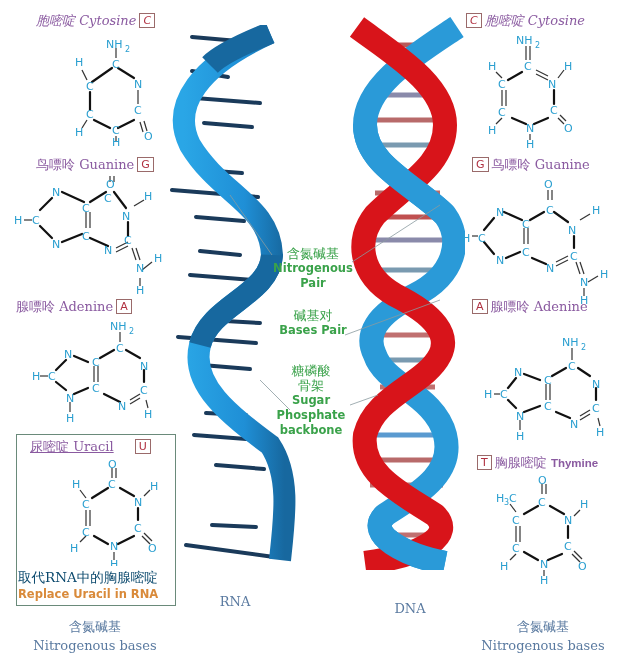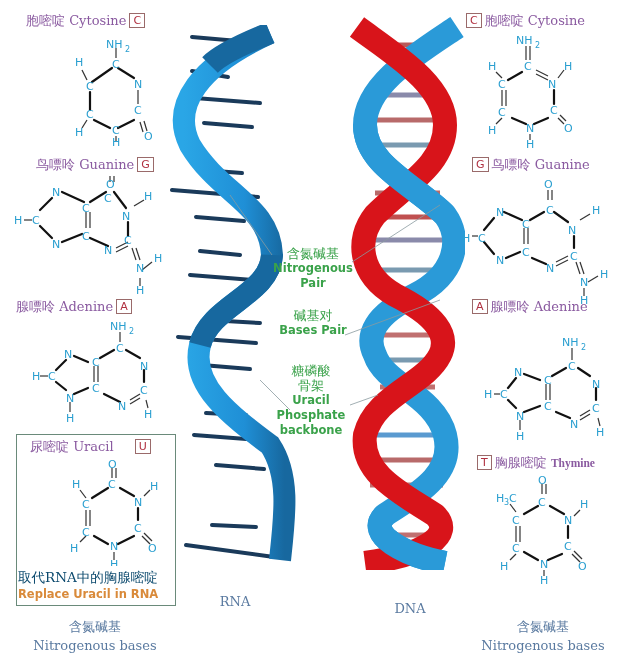--- a/index.html
+++ b/index.html
@@ -15,21 +15,21 @@
   .label-green{position:absolute;text-align:center;color:#3aa24a;font-weight:bold;font-size:11.5px;line-height:15px;font-family:"DejaVu Sans",sans-serif;}
   .label-green .cn{font-weight:normal;font-size:13px;font-family:"DejaVu Serif",serif;}
   .uracil-box{position:absolute;left:16px;top:434px;width:158px;height:170px;border:1px solid #6a8a7a;}
   .replace-cn{position:absolute;left:18px;top:569px;font-size:13.5px;color:#0c4a6e;font-family:"DejaVu Serif",serif;white-space:nowrap;}
   .replace-en{position:absolute;left:18px;top:587px;font-size:11.5px;font-weight:bold;color:#d98a3a;white-space:nowrap;}
   .footer{position:absolute;text-align:center;font-family:"DejaVu Serif",serif;color:#5a7aa0;font-size:13px;line-height:19px;}
 </style>
 </head>
 <body>
 
-<div class="base-title" style="left:26px;top:12px;">
+<div class="base-title" style="left:36px;top:12px;font-style:italic;">
   <span>胞嘧啶 Cytosine</span><span class="badge">C</span>
 </div>
 
 <svg class="mol" style="left:60px;top:36px" width="110" height="110">
   <line class="bond" x1="52" y1="32" x2="32" y2="46"></line>
   <line class="bond" x1="58" y1="32" x2="74" y2="42"></line>
   <line class="hbond" x1="78" y1="54" x2="78" y2="68"></line>
   <line class="bond" x1="30" y1="56" x2="30" y2="74"></line>
   <line class="bond" x1="34" y1="84" x2="50" y2="92"></line>
   <line class="bond" x1="58" y1="92" x2="74" y2="84"></line>
@@ -126,21 +126,21 @@
   <text x="62" y="74">C</text>
   <text x="34" y="40">N</text>
   <text x="18" y="62">C</text>
   <text x="36" y="84">N</text>
   <text x="2" y="62">H</text>
   <text x="36" y="104">H</text>
   <text x="114" y="100">H</text>
 </svg>
 
 <div class="uracil-box"></div>
-<div class="base-title" style="left:30px;top:438px;">
+<div class="base-title" style="left:30px;top:438px;text-decoration:underline;">
   <span>尿嘧啶 Uracil</span><span style="display:inline-block;width:18px"></span><span class="badge">U</span>
 </div>
 <svg class="mol" style="left:60px;top:456px" width="110" height="110">
   <line class="hbond" x1="52" y1="12" x2="52" y2="22"></line>
     <line class="hbond" x1="56" y1="12" x2="56" y2="22"></line>
   <line class="bond" x1="48" y1="32" x2="32" y2="42"></line>
   <line class="bond" x1="60" y1="32" x2="74" y2="40"></line>
   <line class="bond" x1="78" y1="52" x2="78" y2="64"></line>
   <line class="bond" x1="58" y1="88" x2="74" y2="80"></line>
   <line class="bond" x1="34" y1="80" x2="48" y2="88"></line>
@@ -245,26 +245,26 @@
   <div>Nitrogenous</div>
   <div>Pair</div>
 </div>
 <div class="label-green" style="left:268px;top:308px;width:90px;">
   <div class="cn">碱基对</div>
   <div>Bases Pair</div>
 </div>
 <div class="label-green" style="left:266px;top:363px;width:90px;">
   <div class="cn">糖磷酸</div>
   <div class="cn">骨架</div>
-  <div>Uracil</div>
+  <div>Sugar</div>
   <div>Phosphate</div>
   <div>backbone</div>
 </div>
 
-<div class="base-title" style="left:463px;top:12px;">
+<div class="base-title" style="left:463px;top:12px;font-style:italic;">
   <span class="badge">C</span><span>胞嘧啶 Cytosine</span>
 </div>
 <svg class="mol" style="left:482px;top:34px" width="110" height="115">
   <line class="hbond" x1="44" y1="12" x2="44" y2="26"></line>
     <line class="hbond" x1="48" y1="12" x2="48" y2="26"></line>
   <line class="bond" x1="40" y1="38" x2="26" y2="46"></line>
   <line class="hbond" x1="54" y1="36" x2="66" y2="42"></line>
     <line class="hbond" x1="54" y1="40" x2="66" y2="46"></line>
   <line class="bond" x1="72" y1="56" x2="72" y2="70"></line>
   <line class="bond" x1="52" y1="90" x2="66" y2="84"></line>
@@ -364,21 +364,21 @@
   <text x="30" y="42">N</text>
   <text x="16" y="64">C</text>
   <text x="32" y="86">N</text>
   <text x="0" y="64">H</text>
   <text x="32" y="106">H</text>
   <text x="112" y="102">H</text>
 </svg>
 
 <div class="base-title" style="left:474px;top:454px;">
   <span class="badge">T</span><span>胸腺嘧啶</span>
-  <span style="font-family:Liberation Serif, serif;font-weight:bold;font-size:11.5px;">Thymine</span>
+  <span style="font-family:Liberation Sans, sans-serif;font-weight:bold;font-size:11.5px;">Thymine</span>
 </div>
 <svg class="mol" style="left:496px;top:474px" width="110" height="112">
   <line class="hbond" x1="46" y1="10" x2="46" y2="20"></line>
     <line class="hbond" x1="50" y1="10" x2="50" y2="20"></line>
   <line class="bond" x1="42" y1="32" x2="28" y2="40"></line>
   <line class="bond" x1="54" y1="32" x2="68" y2="40"></line>
   <line class="bond" x1="72" y1="52" x2="72" y2="64"></line>
   <line class="bond" x1="52" y1="86" x2="66" y2="80"></line>
   <line class="bond" x1="28" y1="78" x2="42" y2="86"></line>
   <line class="hbond" x1="20" y1="52" x2="20" y2="68"></line>

